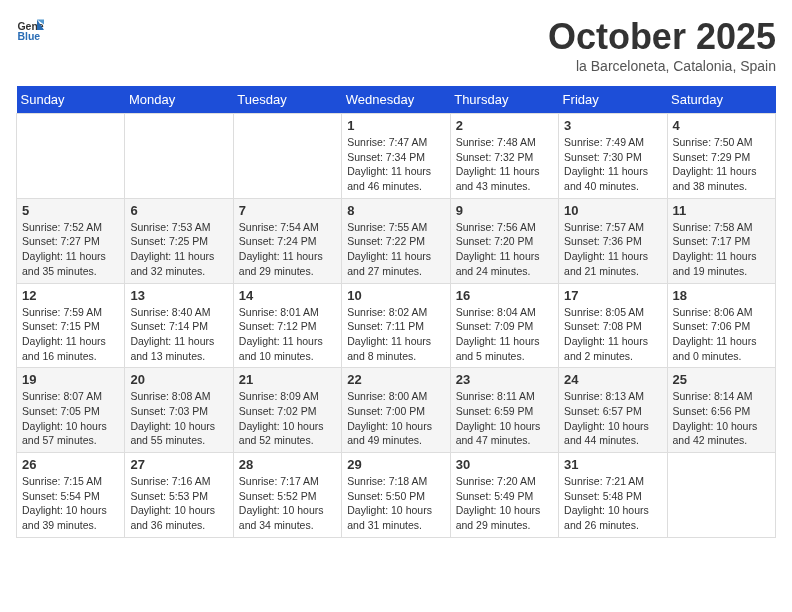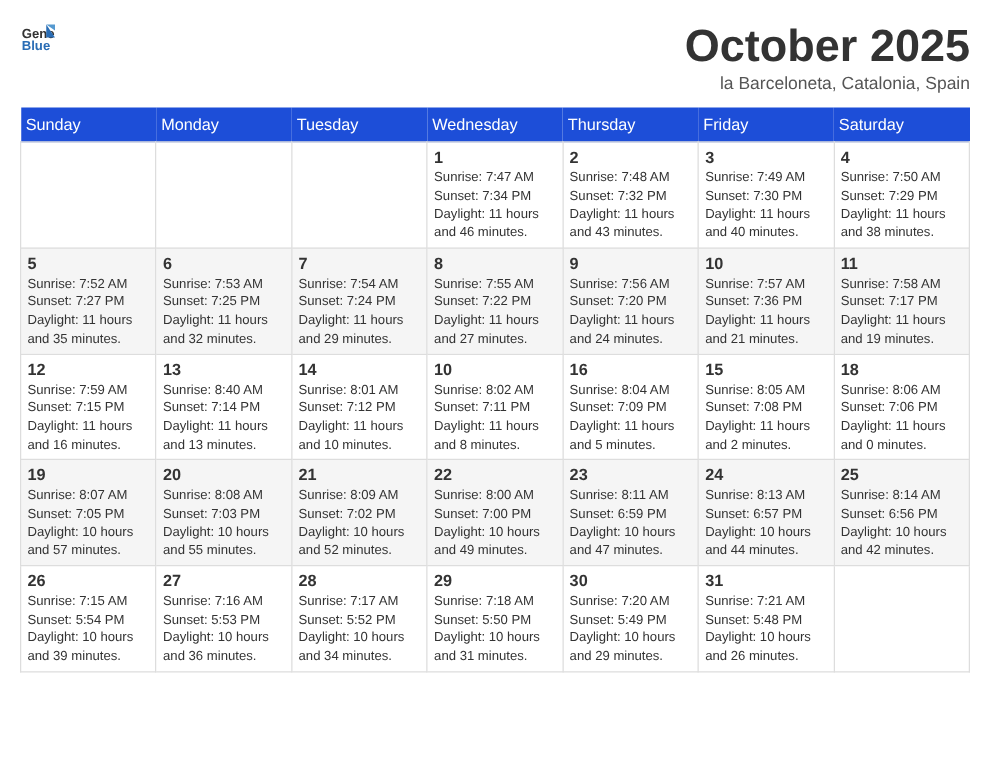--- a/index.html
+++ b/index.html
@@ -207,21 +207,21 @@
 Sunset: 7:11 PM
 Daylight: 11 hours and 8 minutes.</div>
         </td>
         <td>
           <div class="day-number">16</div>
           <div class="day-info">Sunrise: 8:04 AM
 Sunset: 7:09 PM
 Daylight: 11 hours and 5 minutes.</div>
         </td>
         <td>
-          <div class="day-number">15</div>
+          <div class="day-number">17</div>
           <div class="day-info">Sunrise: 8:05 AM
 Sunset: 7:08 PM
 Daylight: 11 hours and 2 minutes.</div>
         </td>
         <td>
           <div class="day-number">18</div>
           <div class="day-info">Sunrise: 8:06 AM
 Sunset: 7:06 PM
 Daylight: 11 hours and 0 minutes.</div>
         </td>

